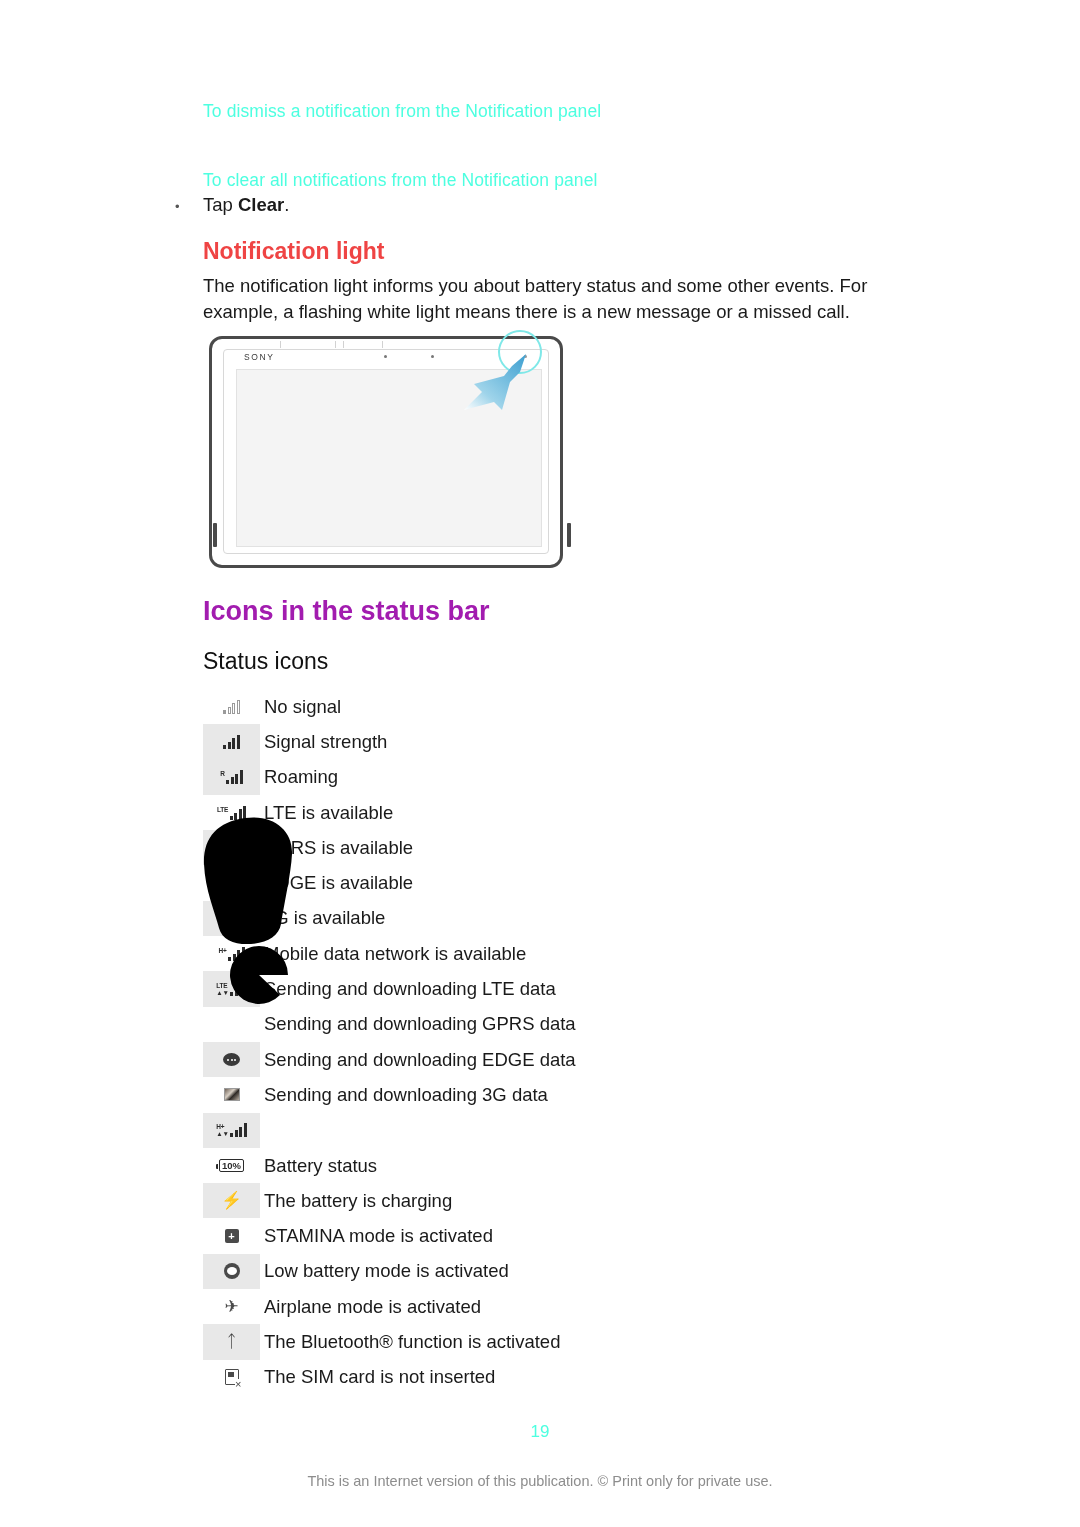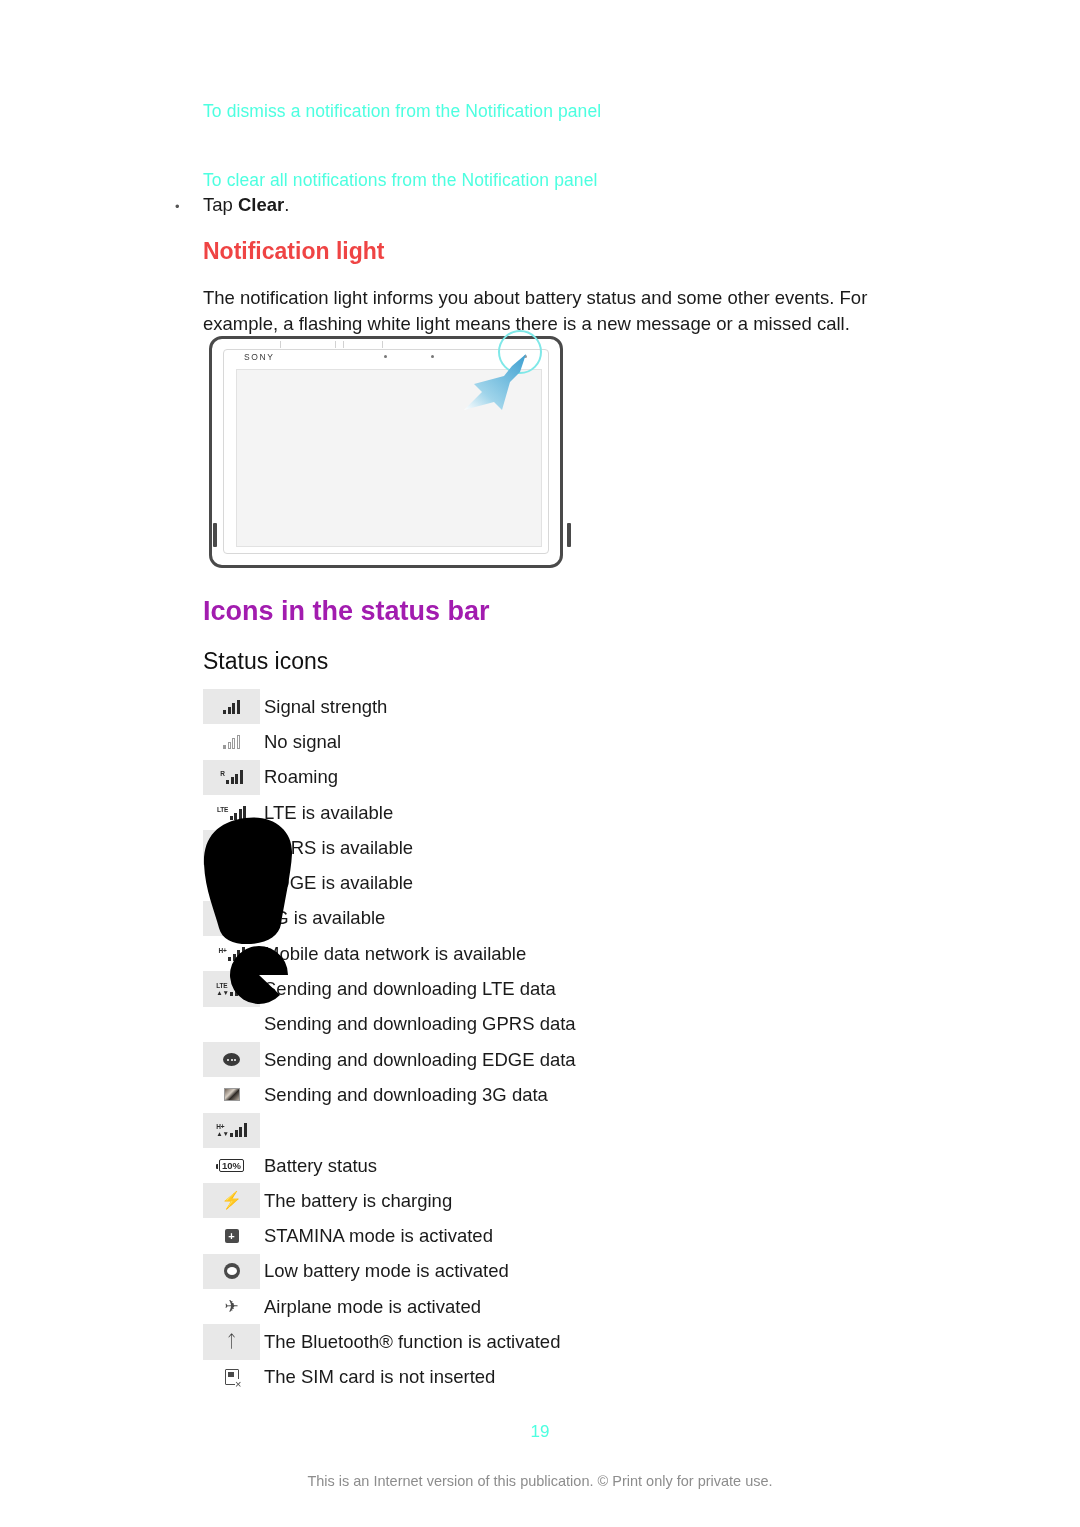--- a/index.html
+++ b/index.html
@@ -72,21 +72,20 @@
     color: #111;
     white-space: nowrap;
   }
   .para {
     position: absolute;
     left: 203px;
     width: 680px;
     font-size: 18.5px;
     line-height: 26px;
     color: #1a1a1a;
-    margin-top: 12px;
   }
 
   
   .tablet-wrap {
     position: absolute;
     left: 205px;
     top: 330px;
     width: 362px;
     height: 240px;
   }
@@ -414,40 +413,40 @@
       <path d="M4 58 L22 40 L14 32 L44 24 L52 14 L66 2 L60 20 L50 30 L42 58 L34 50 Z" fill="url(#arrowGrad)"></path>
     </svg>
   </div>
 
   <div class="h1" style="top:596px;">Icons in the status bar</div>
 
   <div class="h3" style="top:648px;">Status icons</div>
 
   <div class="icon-list" id="icon-list">
       <div class="icon-row">
+        <div class="icon-cell">
+          <span class="bars hollow">
+            <i></i>
+            <i></i>
+            <i></i>
+            <i></i>
+          </span>
+        </div>
+        <div class="icon-label">No signal</div>
+      </div>
+      <div class="icon-row">
         <div class="icon-cell shaded">
           <span class="bars">
             <i></i>
             <i></i>
             <i></i>
             <i></i>
           </span>
         </div>
         <div class="icon-label">Signal strength</div>
-      </div>
-      <div class="icon-row">
-        <div class="icon-cell">
-          <span class="bars hollow">
-            <i></i>
-            <i></i>
-            <i></i>
-            <i></i>
-          </span>
-        </div>
-        <div class="icon-label">No signal</div>
       </div>
       <div class="icon-row">
         <div class="icon-cell shaded">
           <span class="glyph-wrap">
             <span class="tag-col">
               <span>R</span>
             </span>
             <span class="bars">
               <i></i>
               <i></i>

